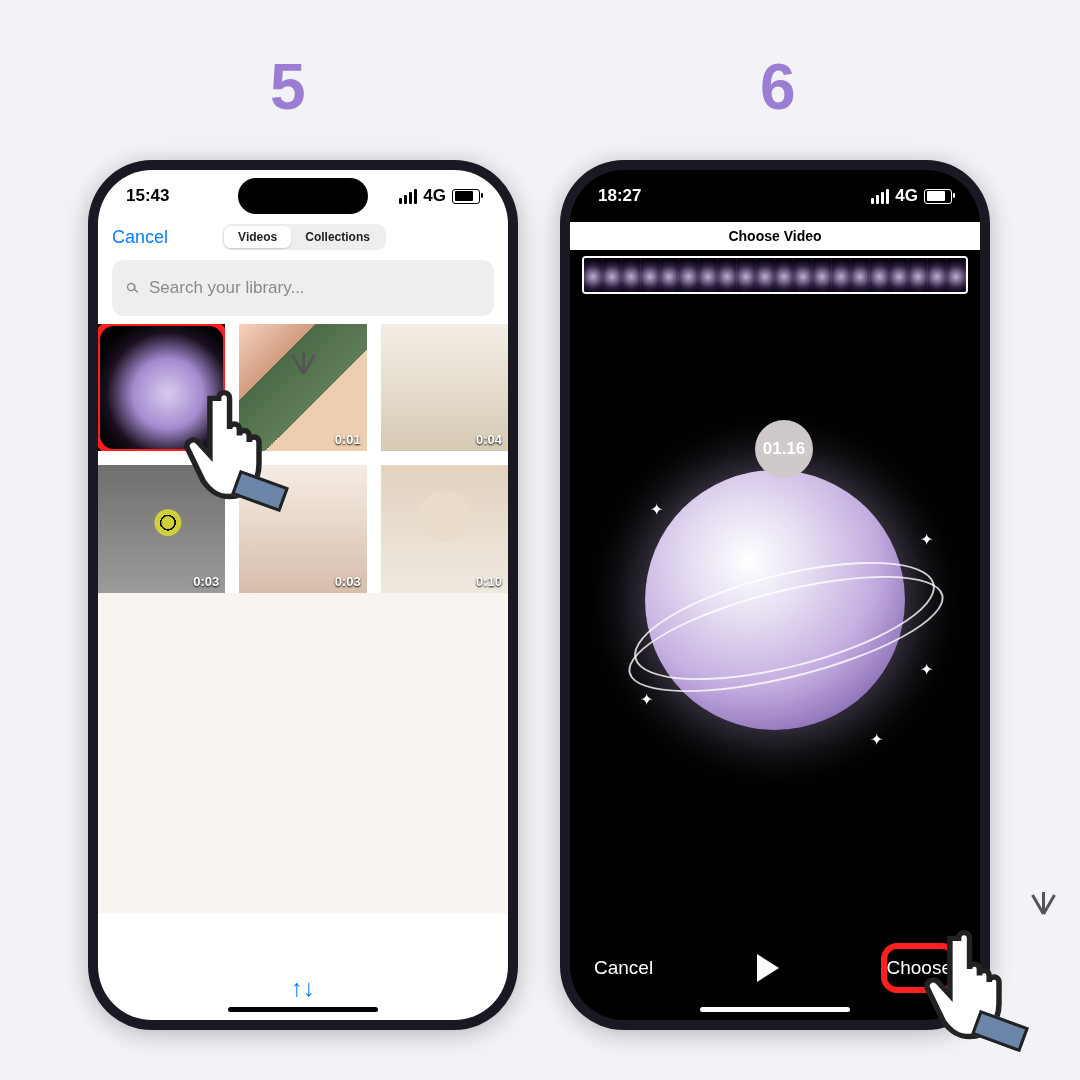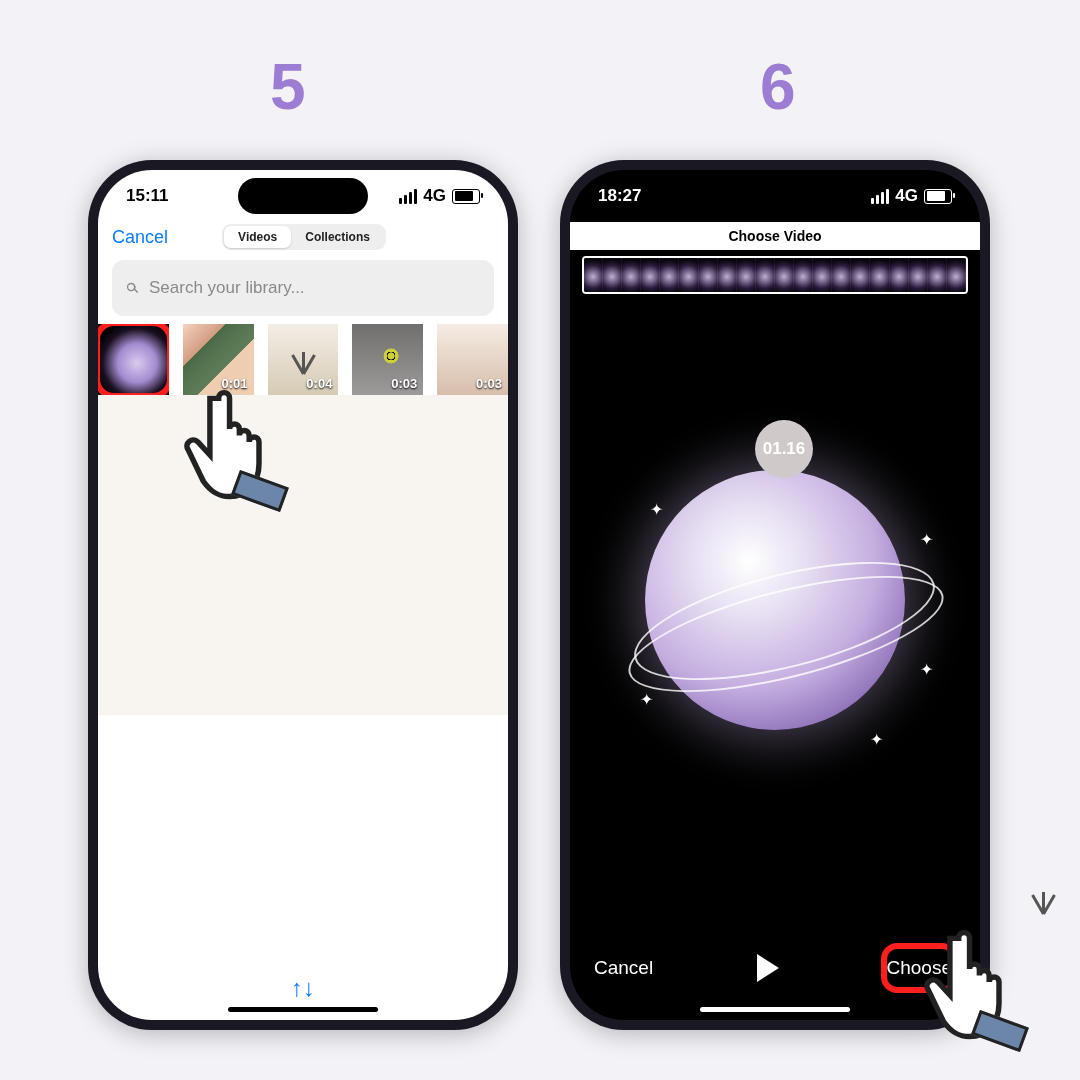--- a/index.html
+++ b/index.html
@@ -25,21 +25,21 @@
   .batt i{position:absolute;inset:1.5px 6px 1.5px 1.5px;background:currentColor;border-radius:1px;}
 
   .nav5{display:flex;align-items:center;padding:2px 14px 6px;}
   .nav5 .cancel{color:#0a7cff;font-size:18px;}
   .seg{margin:0 auto;display:flex;background:#eeeeef;border-radius:9px;padding:2px;}
   .seg span{padding:4px 14px;font-size:12px;font-weight:600;color:#222;border-radius:7px;}
   .seg span.on{background:#fff;box-shadow:0 1px 2px rgba(0,0,0,.15);}
   .search{margin:4px 14px 0;height:56px;border-radius:12px;background:#eeeeef;display:flex;align-items:center;padding:0 12px;color:#8a8a8e;font-size:17px;gap:8px;}
   .search svg{width:17px;height:17px;fill:#8a8a8e;}
 
-  .grid{display:grid;grid-template-columns:repeat(5,1fr);gap:14px;margin-top:8px;}
+  .grid{display:grid;grid-template-columns:repeat(3,1fr);gap:14px;margin-top:8px;}
   .thumb{aspect-ratio:1/1;position:relative;overflow:hidden;}
   .dur{position:absolute;right:6px;bottom:4px;font-size:13px;font-weight:600;color:#fff;text-shadow:0 1px 2px #000;}
   .bg-moon{background:radial-gradient(circle at 55% 55%,#d9cbee,#a48cd0 35%,#1a1020 62%,#000 80%);}
   .bg-wreath{background:linear-gradient(135deg,#f6d2bf,#d19c80 30%,#4b6a47 30%,#5f7e58 60%,#eecdb0 60%);}
   .bg-cat1{background:linear-gradient(180deg,#f3eee6,#d6cab4);}
   .bg-cat2{background:radial-gradient(circle at 55% 45%,#cfcf39 6%,#000 7% 8%,#cfcf39 8% 13%,transparent 14%),linear-gradient(180deg,#716e6e,#9d9a9a);}
   .bg-roses{background:linear-gradient(180deg,#f6ece4,#d7beab);}
   .bg-bear{background:radial-gradient(circle at 50% 40%,#e9dccb 25%,transparent 26%),linear-gradient(180deg,#e2d2bf,#efe9e0);}
   .redframe{position:absolute;inset:-4px;border:6px solid #ff1f1f;border-radius:20px;pointer-events:none;}
 
@@ -77,21 +77,21 @@
 
 <div class="stage">
   <div class="step-num step5">5</div>
   <div class="step-num step6">6</div>
 
   <div class="phone phoneL">
     <div class="screen">
       <div class="island"></div>
 
       <div class="status">
-        <span>15:11</span>
+        <span>15:43</span>
         <span class="sig">
           <span class="bars">
               <i></i>
               <i></i>
               <i></i>
               <i></i>
             </span>
           <span>4G</span>
           <span class="batt">
               <i></i>
@@ -124,20 +124,23 @@
             <span class="dur">0:01</span>
           </div>
         <div class="thumb bg-cat1">
             <span class="dur">0:04</span>
           </div>
         <div class="thumb bg-cat2">
             <span class="dur">0:03</span>
           </div>
         <div class="thumb bg-roses">
             <span class="dur">0:03</span>
+          </div>
+        <div class="thumb bg-bear">
+            <span class="dur">0:10</span>
           </div>
       </div>
 
       <div class="emptyspace"></div>
       <div class="sortbtn">↑↓</div>
       <div class="homebar"></div>
     </div>
   </div>
 
   <div class="phone phoneR">

